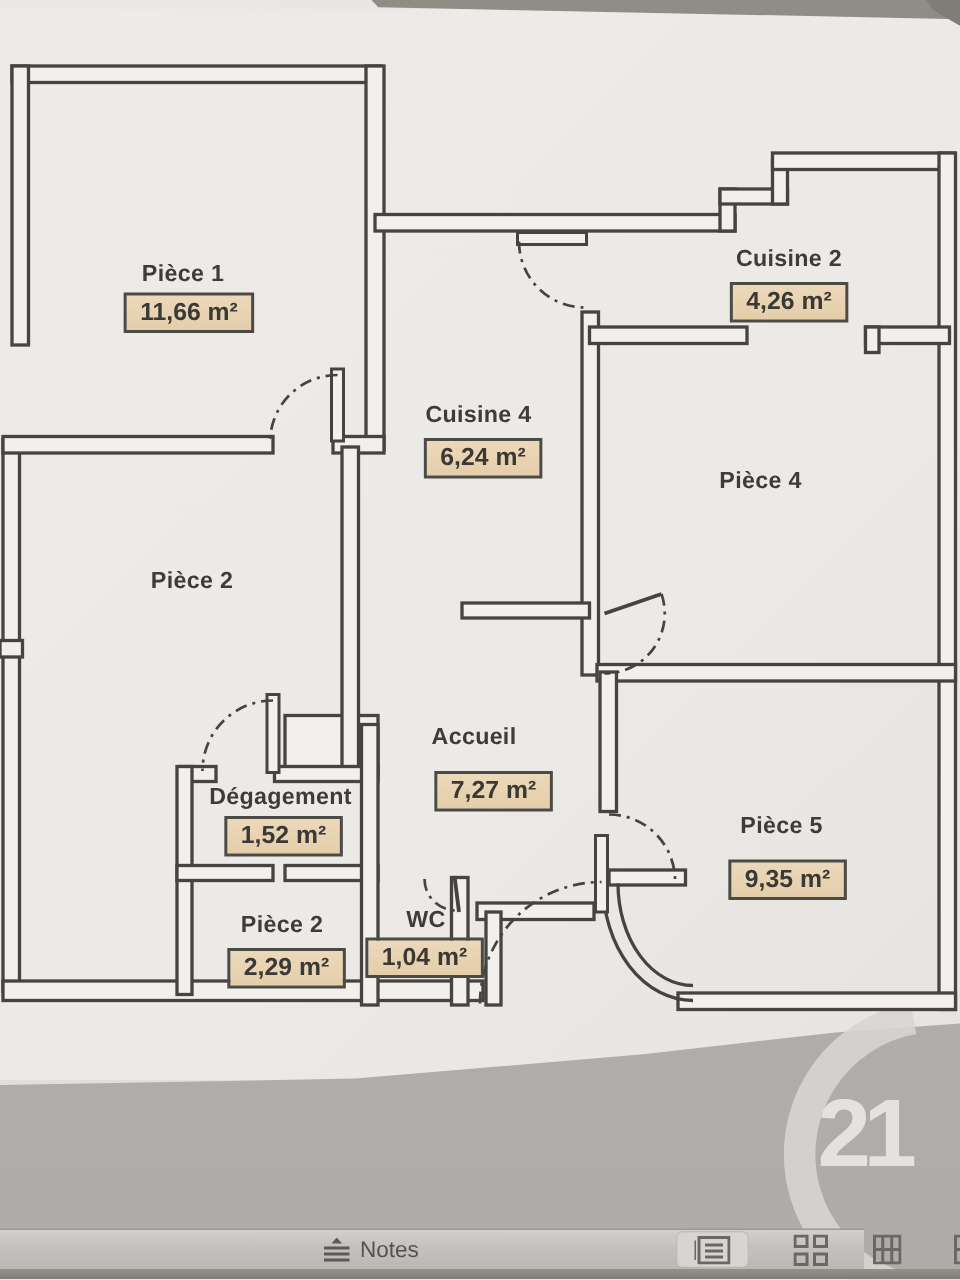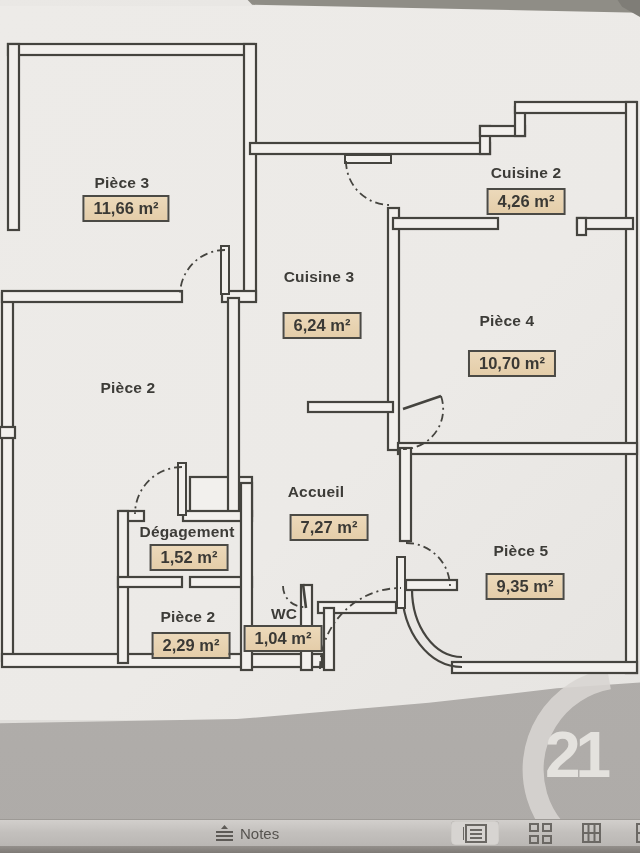--- a/index.html
+++ b/index.html
@@ -31,21 +31,21 @@
     font-weight:bold;font-size:16.5px;color:#3a3935;
     background:linear-gradient(180deg,#ecd9ba,#e4cda9);
     border:2px solid #4b4a45;padding:2px 9px;}
   
   .gray-band{position:absolute;left:0;top:0;width:640px;height:853px;
     clip-path:polygon(0 84.8%,37% 84.3%,67% 82.4%,87% 80.7%,100% 80%,100% 100%,0 100%);
     background:linear-gradient(180deg,#b6b3b0,#aeaba8);}
   .brand-num{position:absolute;left:545px;top:718px;width:100px;
     font-weight:bold;font-size:64px;letter-spacing:-5px;color:#e9e7e3;opacity:.92;}
   
-  .toolbar{position:absolute;left:0;top:819px;width:640px;height:27px;
+  .toolbar{position:absolute;left:0;top:819px;width:576px;height:27px;
     background:linear-gradient(180deg,#d2cfcc 0%,#c3c0bd 45%,#b9b6b3 100%);
     border-top:1px solid #9d9a96;}
   .bottom-strip{position:absolute;left:0;top:846px;width:640px;height:7px;
     background:linear-gradient(180deg,#969摆290,#7e7a76);
     background:linear-gradient(180deg,#94908c,#7e7a76);}
   .tb-item{position:absolute;top:3px;display:flex;align-items:center;gap:6px;
     color:#56534f;font-size:15px;height:21px;}
   .tb-btn{position:absolute;top:1px;height:24px;display:flex;align-items:center;
     justify-content:center;border-radius:4px;padding:0 6px;}
   .tb-btn.pressed{background:#d7d4d1;box-shadow:0 0 1px #8f8c88 inset;}
@@ -115,31 +115,30 @@
       <rect class="leaf" x="178" y="463" width="8" height="52"></rect>
       <path class="swing" d="M182,467 A47,47 0 0 0 135,514"></path>
       <path class="swing" d="M406,543 A44,44 0 0 1 450,587"></path>
       <rect class="leaf" x="397" y="557" width="8" height="51"></rect>
       <path class="swing" d="M320,669 A81,81 0 0 1 401,588"></path>
       <line class="leafline" x1="303" y1="584" x2="306" y2="608"></line>
       <path class="swing" d="M283,586 A21,21 0 0 0 304,607"></path>
     </g>
   </svg>
 
-  <div class="rt" style="left:122px;top:174px">Pièce 3</div>
+  <div class="rt" style="left:122px;top:174px">Pièce 1</div>
   <div class="rb" style="left:126px;top:195px">11,66 m²</div>
 
   <div class="rt" style="left:526px;top:164px">Cuisine 2</div>
   <div class="rb" style="left:526px;top:188px">4,26 m²</div>
 
-  <div class="rt" style="left:319px;top:268px">Cuisine 3</div>
-  <div class="rb" style="left:322px;top:312px">6,24 m²</div>
+  <div class="rt" style="left:319px;top:268px">Cuisine 4</div>
+  <div class="rb" style="left:322px;top:292px">6,24 m²</div>
 
   <div class="rt" style="left:507px;top:312px">Pièce 4</div>
-  <div class="rb" style="left:512px;top:350px">10,70 m²</div>
 
   <div class="rt" style="left:128px;top:379px">Pièce 2</div>
 
   <div class="rt" style="left:316px;top:483px">Accueil</div>
   <div class="rb" style="left:329px;top:514px">7,27 m²</div>
 
   <div class="rt" style="left:187px;top:523px">Dégagement</div>
   <div class="rb" style="left:189px;top:544px">1,52 m²</div>
 
   <div class="rt" style="left:521px;top:542px">Pièce 5</div>

